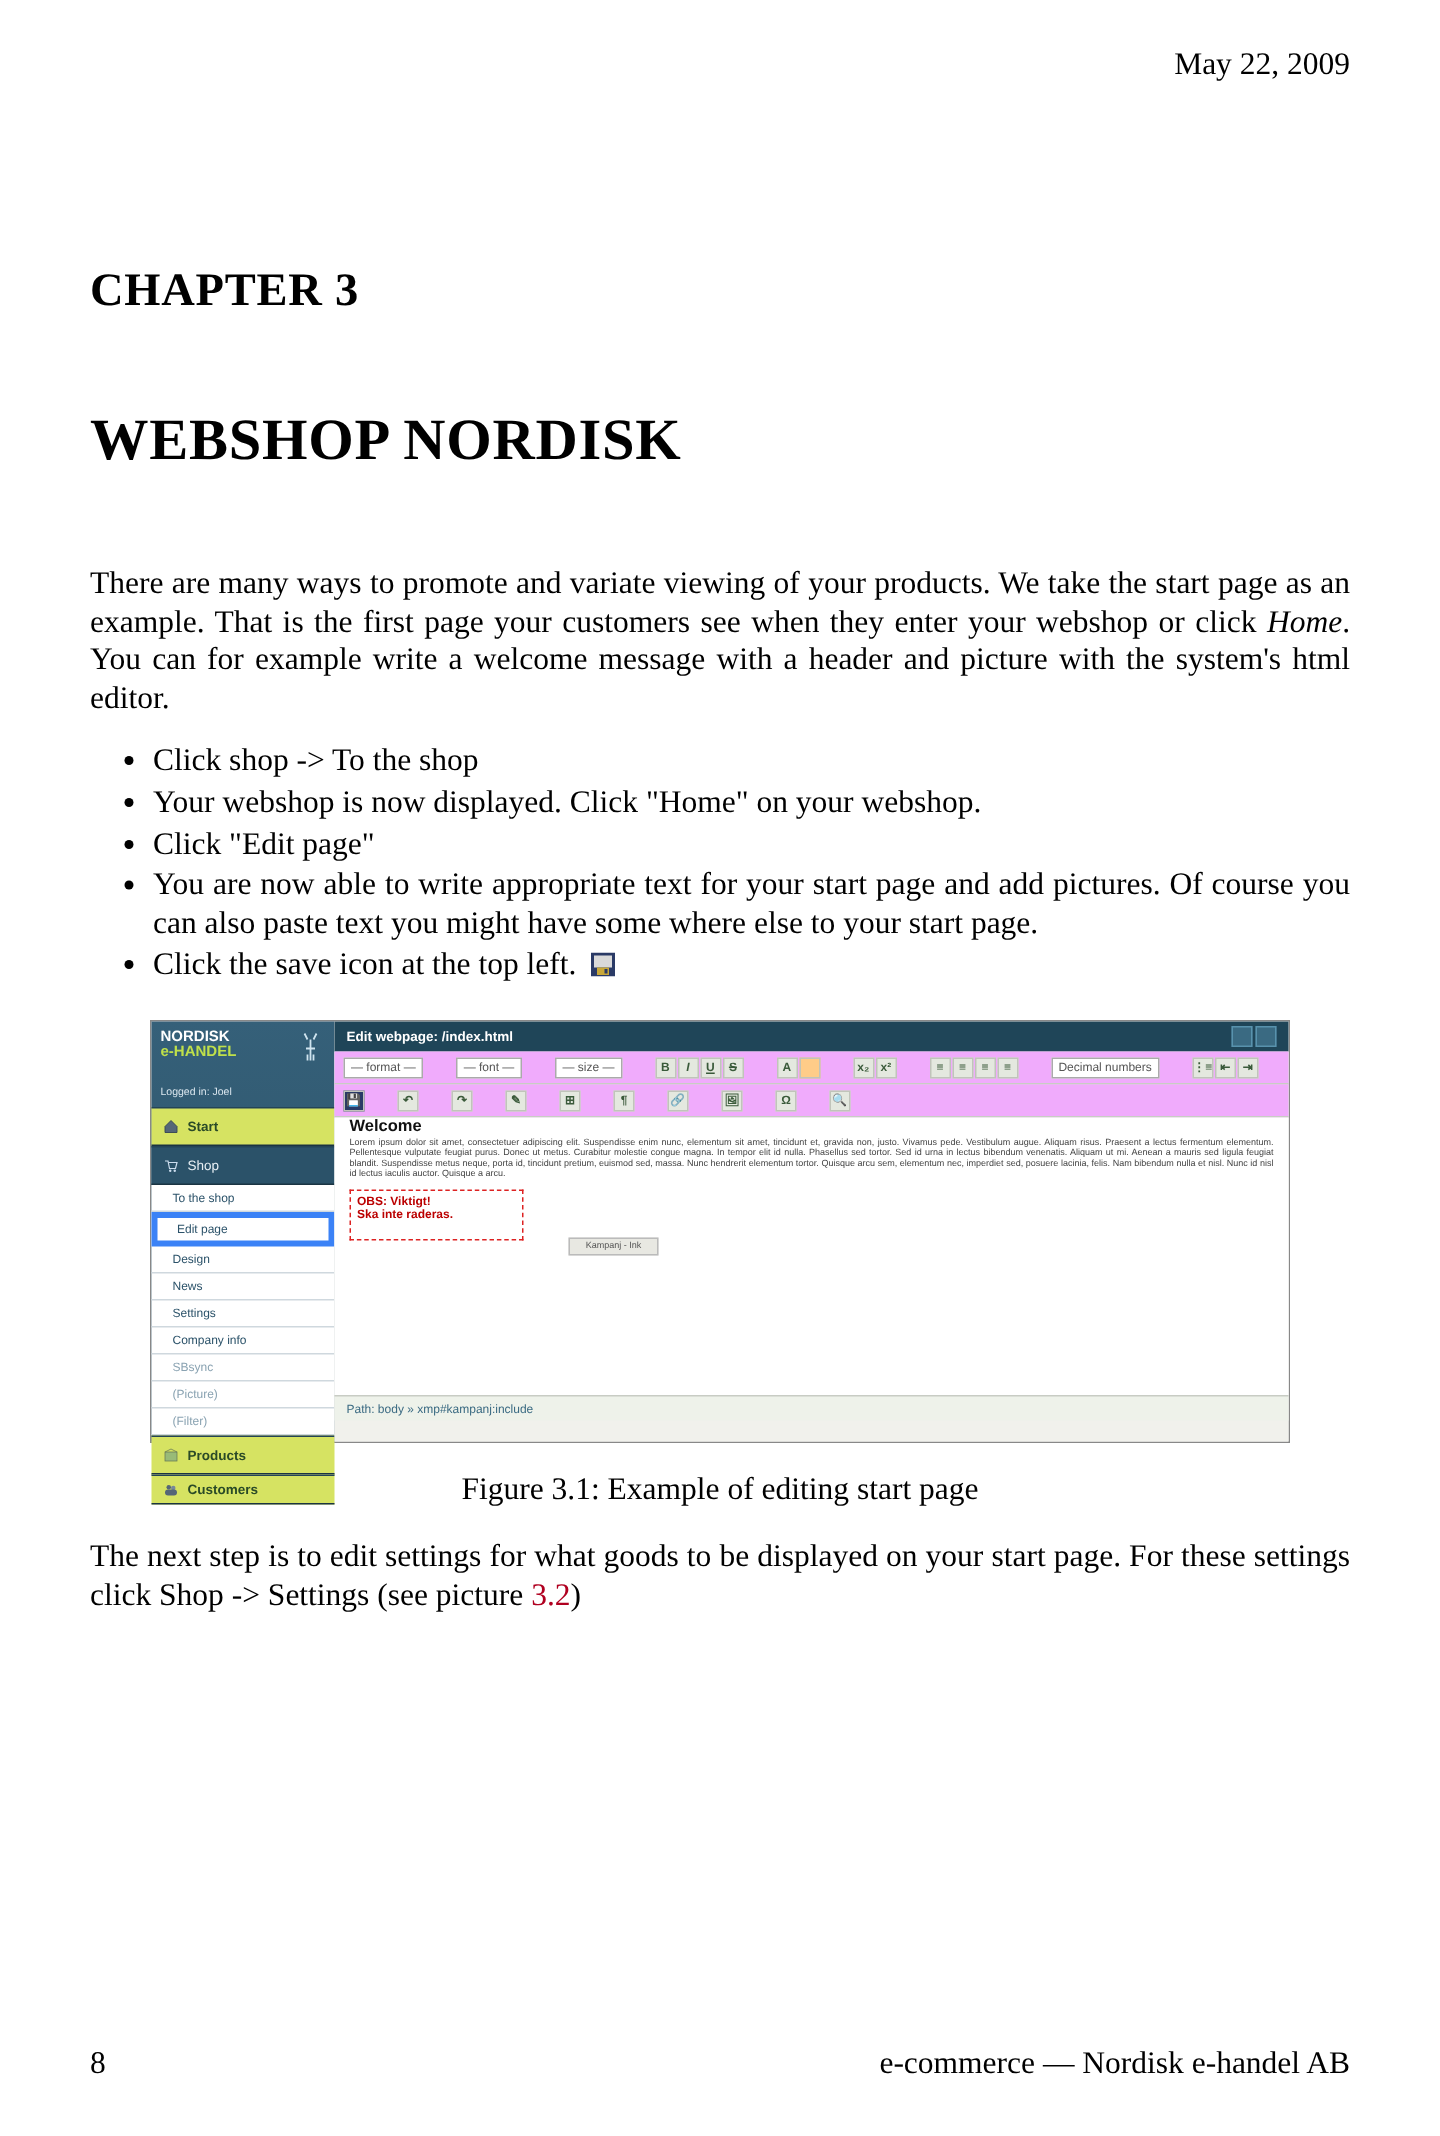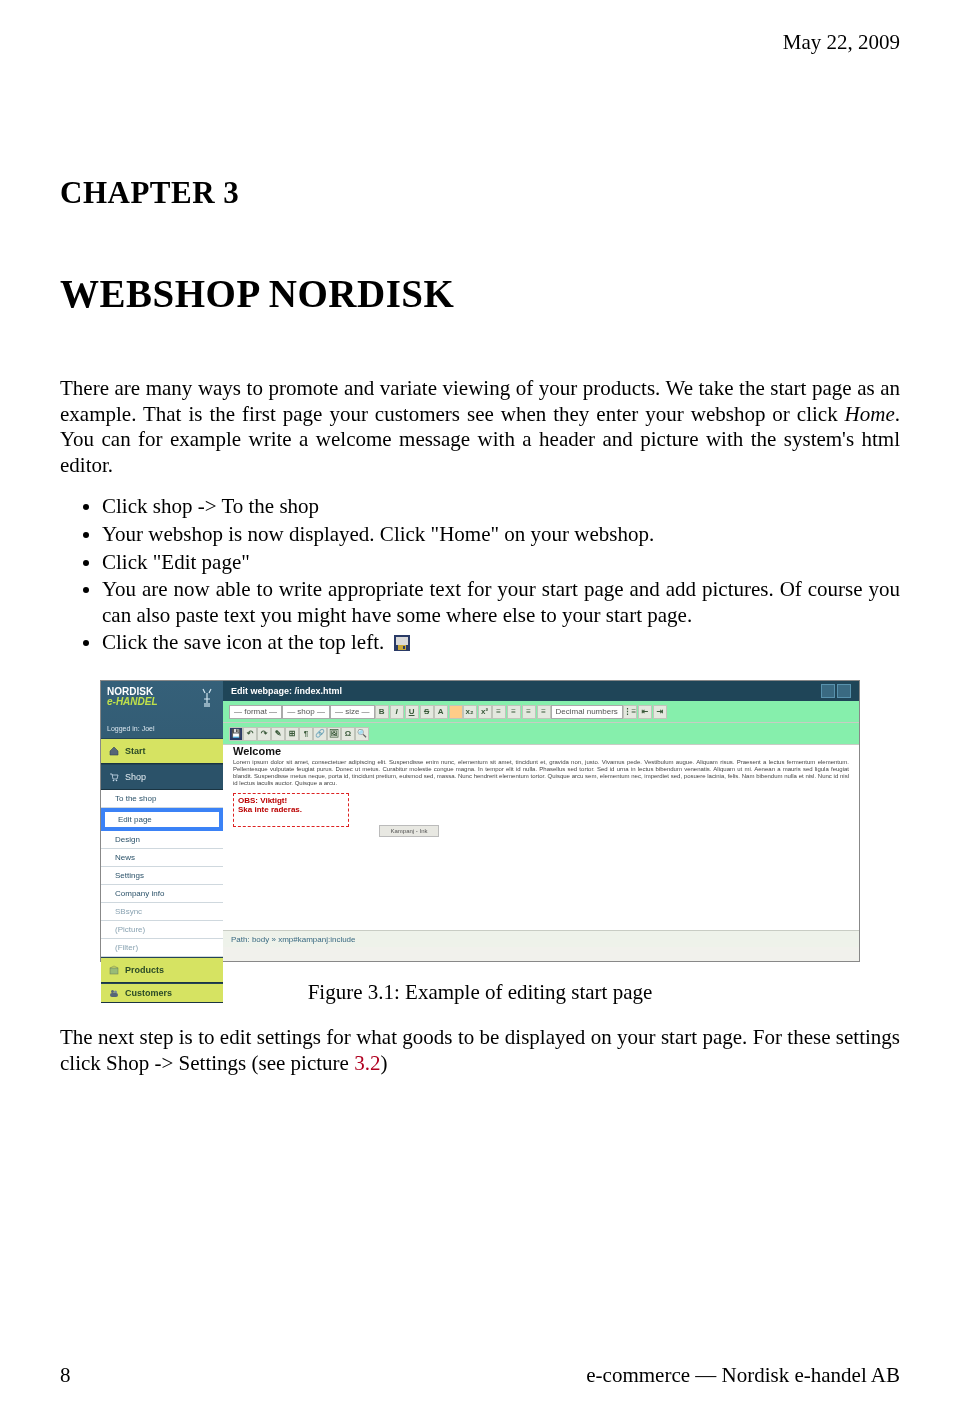--- a/index.html
+++ b/index.html
@@ -157,26 +157,26 @@
     display: flex;
     gap: 2px;
   }
   .fig-titlebar .ic {
     width: 12px;
     height: 12px;
     background: #3a6a82;
     border: 1px solid #5892ad;
   }
   .fig-toolbar, .fig-toolbar2 {
-    background: #86efac;
+    background: #f0abfc;
     border-bottom: 1px solid #c8ccc4;
     padding: 3px 6px;
     display: flex;
     align-items: center;
-    gap: 0;
+    gap: 22px;
     height: 15px;
   }
   .fig-select {
     background: #fff;
     border: 1px solid #aaa;
     font-size: 8px;
     padding: 0 4px;
     height: 12px;
     display: flex;
     align-items: center;
@@ -309,21 +309,21 @@
     </li>
   </ul>
 
   <div class="figure-wrap">
     <div class="fig-body">
 
       <div class="fig-sidebar">
         <div class="fig-logo">
           <div class="fig-logo-text">
             <span>NORDISK</span><br>
-            <span style="color:#bfe04a; font-style:italic">e-HANDEL</span>
+            <span style="color:#bfe04a; ">e-HANDEL</span>
           </div>
           <span style="margin-left:auto">
             <svg width="18" height="22" viewBox="0 0 18 22">
                 <path d="M4 2 L6 6 M12 2 L10 6 M8 6 L8 20 M5 12 L11 12 M6 20 L6 16 M10 20 L10 16" stroke="#cfe4ef" stroke-width="1.2" fill="none"></path>
               </svg>
           </span>
         </div>
         <div class="fig-logged">
           <span>Logged in:</span>
           <span>Joel</span>
@@ -381,21 +381,21 @@
       <div class="fig-main">
         <div class="fig-titlebar">
           <span>Edit webpage: /index.html</span>
           <div class="right-icons">
             <span class="ic"></span>
             <span class="ic"></span>
           </div>
         </div>
         <div class="fig-toolbar">
           <div class="fig-select">— format —</div>
-          <div class="fig-select">— shop —</div>
+          <div class="fig-select">— font —</div>
           <div class="fig-select">— size —</div>
           <div class="tb-group">
             <span class="tb-ic">B</span>
             <span class="tb-ic" style="font-style:italic">I</span>
             <span class="tb-ic" style="text-decoration:underline">U</span>
             <span class="tb-ic" style="text-decoration:line-through">S</span>
           </div>
           <div class="tb-group">
             <span class="tb-ic">A</span>
             <span class="tb-ic" style="background:#fc8"></span>

